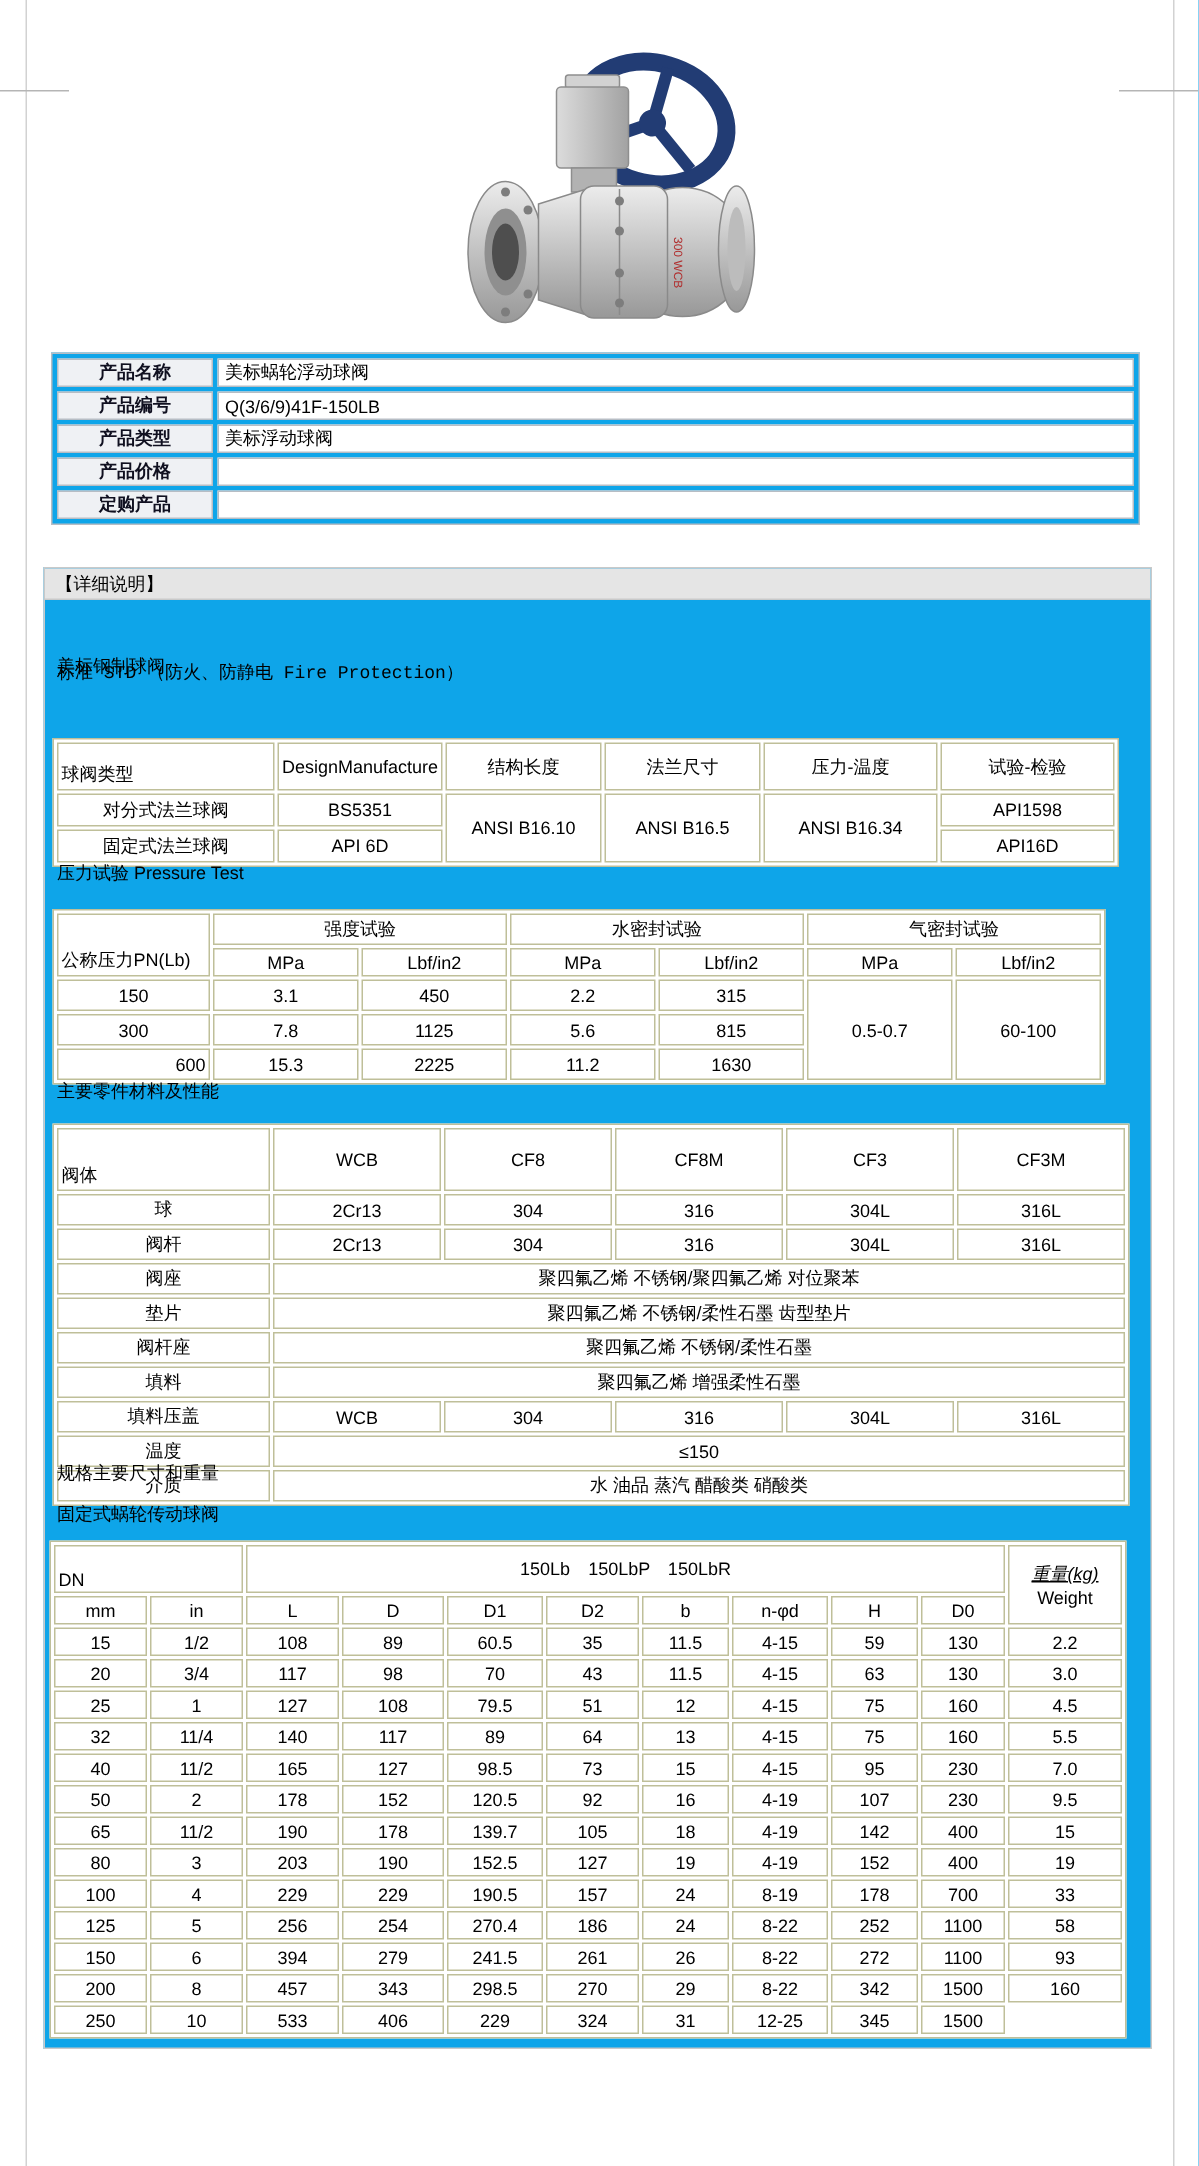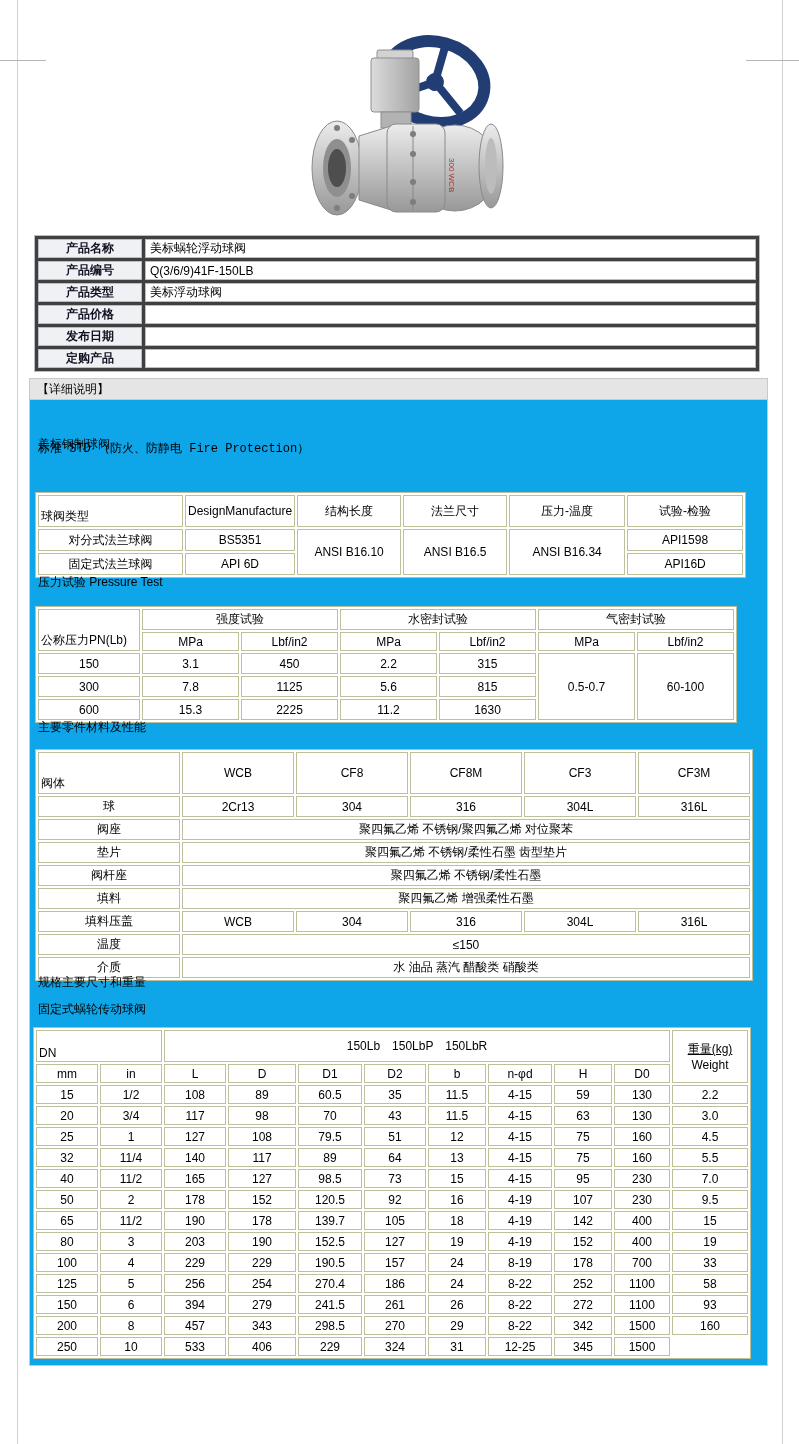--- a/index.html
+++ b/index.html
@@ -11,21 +11,21 @@
   .side-line{position:absolute;top:0;bottom:0;width:1px;background:#d2d2d2;}
   .tick{position:absolute;height:1px;background:#b5b5b5;}
 
   
   .valve-wrap{position:absolute;left:303px;top:20px;width:205px;height:198px;}
 
   
   table.ptable{
     position:absolute;left:34px;top:235px;width:726px;
     border-collapse:separate;border-spacing:3px;
-    border:1px solid #b7bdc4;background:#404040;
+    border:1px solid #b7bdc4;background:#0ea5e9;
   }
   .ptable td{border:1px solid #b7bdc4;height:16px;padding:0 4px;font-size:12px;}
   .ptable td.plabel{width:94px;background:#eff1f4;font-weight:bold;text-align:center;color:#101020;}
   .ptable td.pvalue{background:#fff;text-align:left;}
 
   
   .detail-box{
     position:absolute;left:29px;top:378px;width:737px;height:986px;
     border:1px solid #c9c9c9;background:#0ea5e9;
   }
@@ -39,21 +39,21 @@
   table.spec{
     position:absolute;border-collapse:separate;border-spacing:2px;
     background:#fff;border:1px solid #bfbf99;
   }
   .spec td{border:1px solid #bfbf99;text-align:center;vertical-align:middle;
     padding:1px 2px;font-size:12px;height:15px;background:#fff;}
   .spec td.corner{text-align:left;vertical-align:bottom;}
   .spec td.tall{height:28px;}
   .spec td.xtall{height:38px;}
   .spec td.nb{border:none;background:transparent;}
-  .spec td .u{text-decoration:underline;}
+  .spec td .u{text-decoration:underline;font-style:italic;}
 </style>
 </head>
 <body>
 
 <div class="side-line" style="left:17px;"></div>
 <div class="side-line" style="left:782px;"></div>
 <div class="tick" style="left:0;width:46px;top:60px;"></div>
 <div class="tick" style="left:746px;width:53px;top:60px;"></div>
 
 <div class="valve-wrap">
@@ -120,24 +120,20 @@
       </tr>
       <tr>
         <td class="plabel">产品类型</td>
         <td class="pvalue">美标浮动球阀</td>
       </tr>
       <tr>
         <td class="plabel">产品价格</td>
         <td class="pvalue"></td>
       </tr>
       <tr>
-        <td class="plabel">发布日期</td>
-        <td class="pvalue"></td>
-      </tr>
-      <tr>
         <td class="plabel">定购产品</td>
         <td class="pvalue"></td>
       </tr>
     </tbody>
 </table>
 
 <div class="detail-box">
   <div class="detail-header">【详细说明】</div>
 
   <div class="txt" style="left:8px;top:55px;">美标钢制球阀</div>
@@ -215,21 +211,21 @@
           <td rowspan="3">60-100</td>
         </tr>
         <tr>
           <td style="height:17px;">300</td>
           <td style="height:17px;">7.8</td>
           <td style="height:17px;">1125</td>
           <td style="height:17px;">5.6</td>
           <td style="height:17px;">815</td>
         </tr>
         <tr>
-          <td style="height:17px;">600</td>
+          <td style="height:17px;text-align:right;">600</td>
           <td style="height:17px;">15.3</td>
           <td style="height:17px;">2225</td>
           <td style="height:17px;margin-top:12px;">11.2</td>
           <td style="height:17px;">1630</td>
         </tr>
       </tbody>
   </table>
 
   <div class="txt" style="left:8px;top:338px;">主要零件材料及性能</div>
   <table class="spec" style="left:5px;top:370px;">
@@ -247,20 +243,28 @@
         <td class="xtall">WCB</td>
         <td class="xtall">CF8</td>
         <td class="xtall">CF8M</td>
         <td class="xtall">CF3</td>
         <td class="xtall">CF3M</td>
       </tr>
     </tbody>
     <tbody id="materials-rows">
         <tr>
           <td>球</td>
+          <td>2Cr13</td>
+          <td>304</td>
+          <td>316</td>
+          <td>304L</td>
+          <td>316L</td>
+        </tr>
+        <tr>
+          <td>阀杆</td>
           <td>2Cr13</td>
           <td>304</td>
           <td>316</td>
           <td>304L</td>
           <td>316L</td>
         </tr>
         <tr>
           <td>阀座</td>
           <td colspan="5">聚四氟乙烯 不锈钢/聚四氟乙烯 对位聚苯</td>
         </tr>

